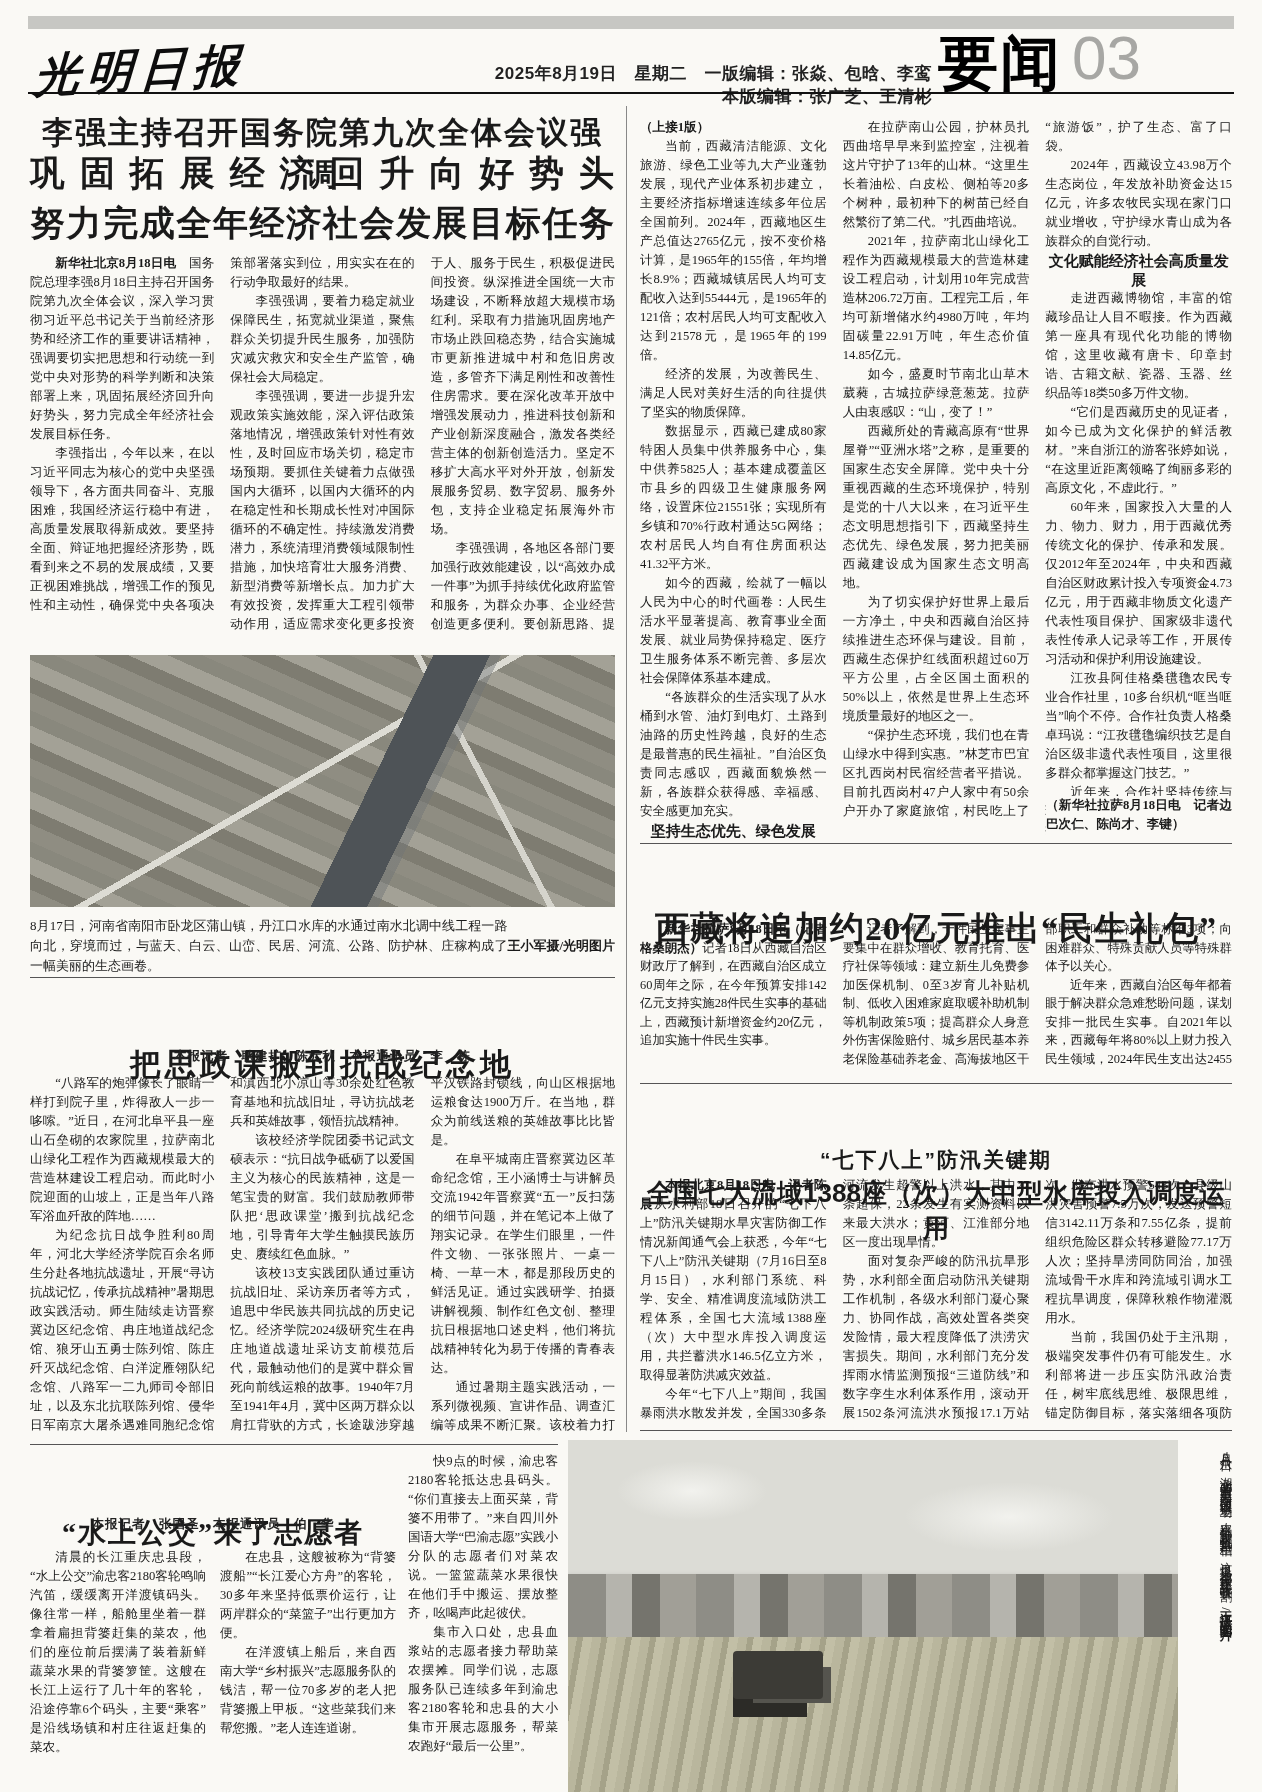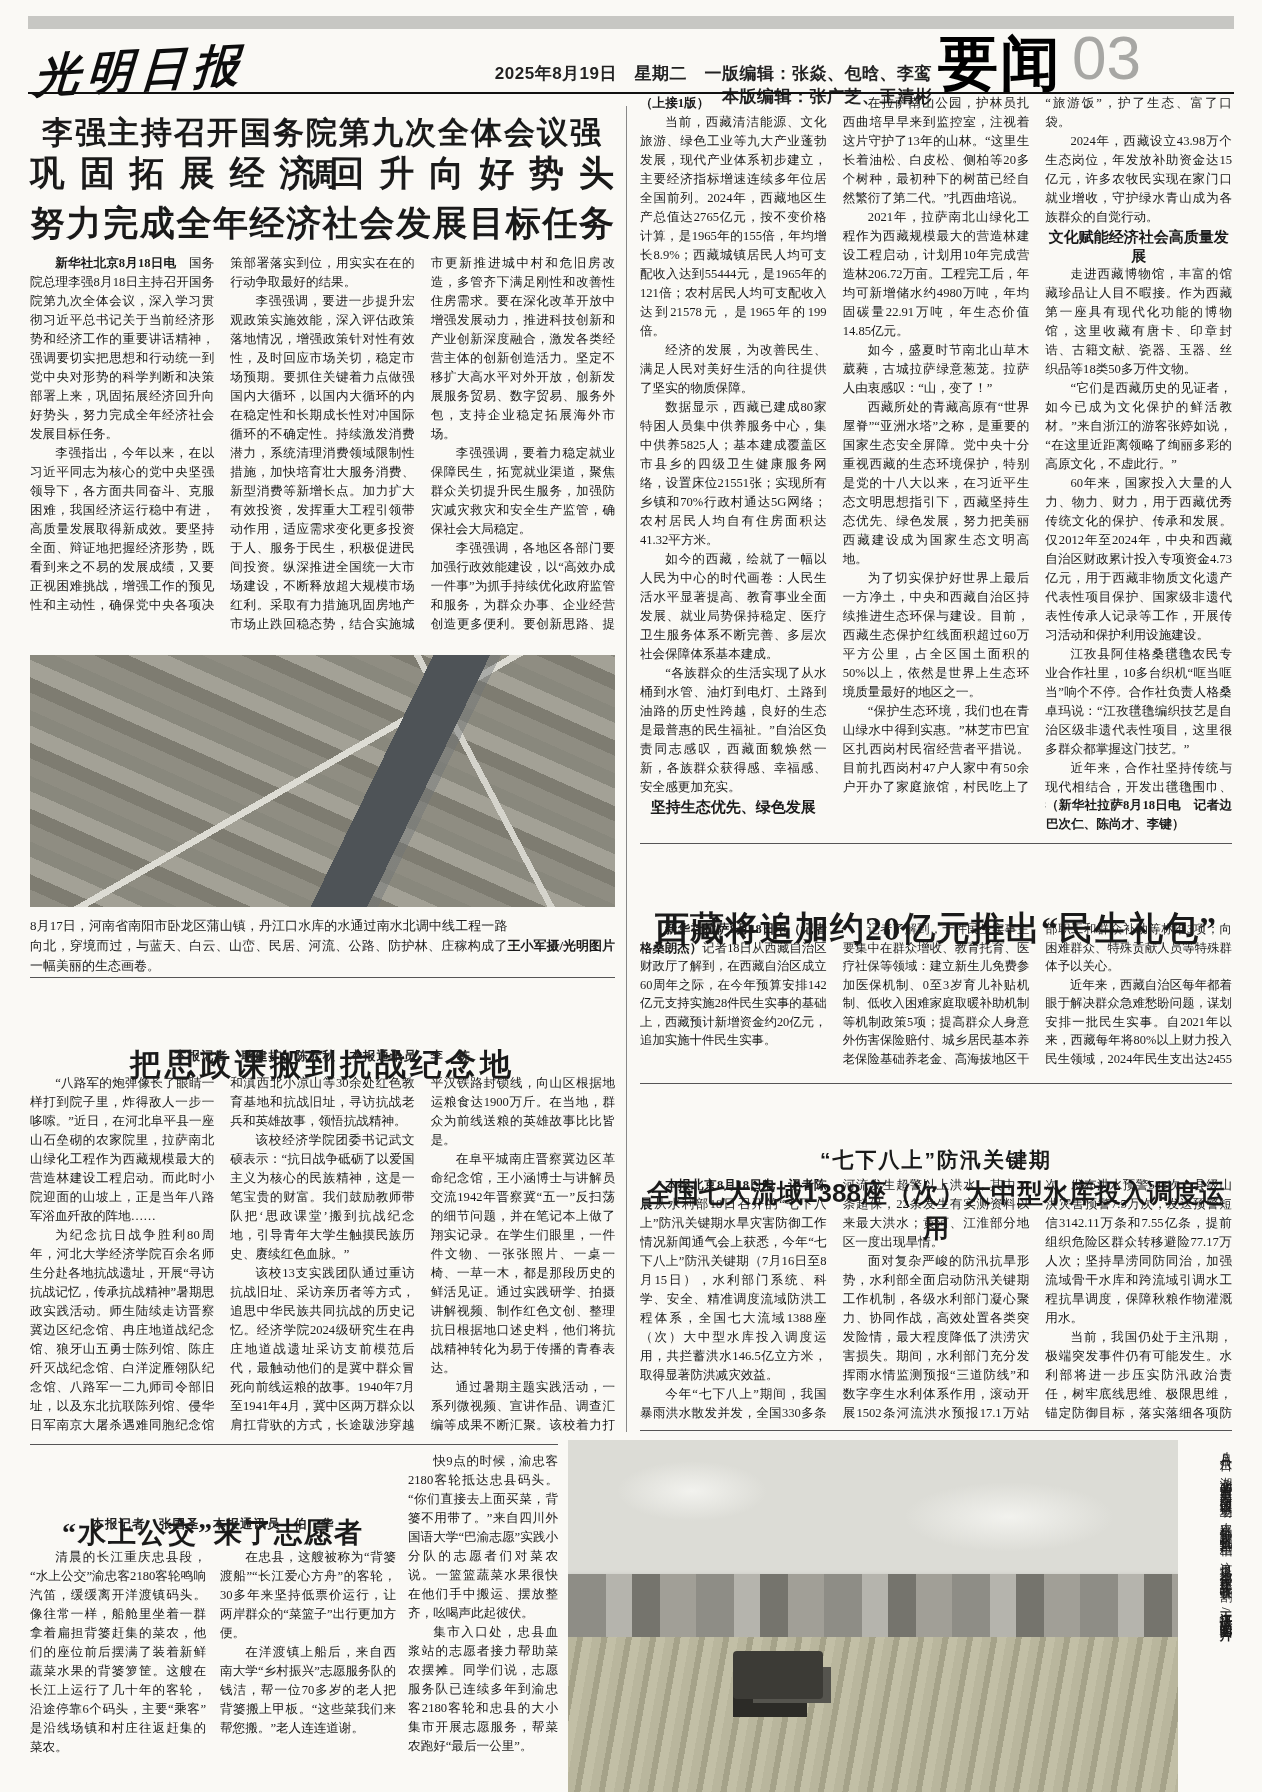--- a/index.html
+++ b/index.html
@@ -68,22 +68,22 @@
   <div class="abs rule-h" style="left:28px;top:92px;width:1206px;"></div>
 
   <div class="abs rule-v" style="left:626px;top:106px;height:1326px;"></div>
 
   <div class="abs kicker" style="left:30px;top:112px;width:585px;">李强主持召开国务院第九次全体会议强调</div>
   <div class="abs headline-big" style="left:30px;top:150px;width:585px;">巩固拓展经济回升向好势头</div>
   <div class="abs headline-big" style="left:30px;top:200px;width:585px;">努力完成全年经济社会发展目标任务</div>
   <div class="abs body-text col3" style="left:30px;top:254px;width:585px;height:394px;">
     <p><b>新华社北京8月18日电</b><span>　国务院总理李强8月18日主持召开国务院第九次全体会议，深入学习贯彻习近平总书记关于当前经济形势和经济工作的重要讲话精神，强调要切实把思想和行动统一到党中央对形势的科学判断和决策部署上来，巩固拓展经济回升向好势头，努力完成全年经济社会发展目标任务。</span></p>
     <p>李强指出，今年以来，在以习近平同志为核心的党中央坚强领导下，各方面共同奋斗、克服困难，我国经济运行稳中有进，高质量发展取得新成效。要坚持全面、辩证地把握经济形势，既看到来之不易的发展成绩，又要正视困难挑战，增强工作的预见性和主动性，确保党中央各项决策部署落实到位，用实实在在的行动争取最好的结果。</p>
+    <p>李强强调，要着力稳定就业保障民生，拓宽就业渠道，聚焦群众关切提升民生服务，加强防灾减灾救灾和安全生产监管，确保社会大局稳定。</p>
     <p>李强强调，要进一步提升宏观政策实施效能，深入评估政策落地情况，增强政策针对性有效性，及时回应市场关切，稳定市场预期。要抓住关键着力点做强国内大循环，以国内大循环的内在稳定性和长期成长性对冲国际循环的不确定性。持续激发消费潜力，系统清理消费领域限制性措施，加快培育壮大服务消费、新型消费等新增长点。加力扩大有效投资，发挥重大工程引领带动作用，适应需求变化更多投资于人、服务于民生，积极促进民间投资。纵深推进全国统一大市场建设，不断释放超大规模市场红利。采取有力措施巩固房地产市场止跌回稳态势，结合实施城市更新推进城中村和危旧房改造，多管齐下满足刚性和改善性住房需求。要在深化改革开放中增强发展动力，推进科技创新和产业创新深度融合，激发各类经营主体的创新创造活力。坚定不移扩大高水平对外开放，创新发展服务贸易、数字贸易、服务外包，支持企业稳定拓展海外市场。</p>
-    <p>李强强调，要着力稳定就业保障民生，拓宽就业渠道，聚焦群众关切提升民生服务，加强防灾减灾救灾和安全生产监管，确保社会大局稳定。</p>
     <p>李强强调，各地区各部门要加强行政效能建设，以“高效办成一件事”为抓手持续优化政府监管和服务，为群众办事、企业经营创造更多便利。要创新思路、提升本领，增强把握新情况、解决新问题的能力。最重要的是，扎扎实实下苦功夫，全面提升政府工作的整体水平。</p>
 
   </div>
 
   <div class="abs photo1" style="left:30px;top:655px;width:585px;height:252px;"></div>
   <div class="abs caption" style="left:30px;top:916px;width:585px;height:50px;">
     <span class="credit" style="margin-top:20px;">王小军摄/光明图片</span>
     <span>8月17日，河南省南阳市卧龙区蒲山镇，丹江口水库的水通过南水北调中线工程一路向北，穿境而过，与蓝天、白云、山峦、民居、河流、公路、防护林、庄稼构成了一幅美丽的生态画卷。</span>
   </div>
 
@@ -109,21 +109,21 @@
       <p>清晨的长江重庆忠县段，“水上公交”渝忠客2180客轮鸣响汽笛，缓缓离开洋渡镇码头。像往常一样，船舱里坐着一群拿着扁担背篓赶集的菜农，他们的座位前后摆满了装着新鲜蔬菜水果的背篓箩筐。这艘在长江上运行了几十年的客轮，沿途停靠6个码头，主要“乘客”是沿线场镇和村庄往返赶集的菜农。</p>
       <p>在忠县，这艘被称为“背篓渡船”“长江爱心方舟”的客轮，30多年来坚持低票价运行，让两岸群众的“菜篮子”出行更加方便。</p>
       <p>在洋渡镇上船后，来自西南大学“乡村振兴”志愿服务队的钱洁，帮一位70多岁的老人把背篓搬上甲板。“这些菜我们来帮您搬。”老人连连道谢。</p>
     </div>
     <div class="body-text abs" style="left:378px;top:0;width:150px;height:340px;">
       <p>快9点的时候，渝忠客2180客轮抵达忠县码头。“你们直接去上面买菜，背篓不用带了。”来自四川外国语大学“巴渝志愿”实践小分队的志愿者们对菜农说。一篮篮蔬菜水果很快在他们手中搬运、摆放整齐，吆喝声此起彼伏。</p>
       <p>集市入口处，忠县血浆站的志愿者接力帮助菜农摆摊。同学们说，志愿服务队已连续多年到渝忠客2180客轮和忠县的大小集市开展志愿服务，帮菜农跑好“最后一公里”。</p>
     </div>
   </div>
 
-  <div class="abs body-text col3" style="left:640px;top:94px;width:592px;height:730px;">
+  <div class="abs body-text col3" style="left:640px;top:118px;width:592px;height:730px;">
     <p class="contnote">（上接1版）</p>
     <p>当前，西藏清洁能源、文化旅游、绿色工业等九大产业蓬勃发展，现代产业体系初步建立，主要经济指标增速连续多年位居全国前列。2024年，西藏地区生产总值达2765亿元，按不变价格计算，是1965年的155倍，年均增长8.9%；西藏城镇居民人均可支配收入达到55444元，是1965年的121倍；农村居民人均可支配收入达到21578元，是1965年的199倍。</p>
     <p>经济的发展，为改善民生、满足人民对美好生活的向往提供了坚实的物质保障。</p>
     <p>数据显示，西藏已建成80家特困人员集中供养服务中心，集中供养5825人；基本建成覆盖区市县乡的四级卫生健康服务网络，设置床位21551张；实现所有乡镇和70%行政村通达5G网络；农村居民人均自有住房面积达41.32平方米。</p>
     <p>如今的西藏，绘就了一幅以人民为中心的时代画卷：人民生活水平显著提高、教育事业全面发展、就业局势保持稳定、医疗卫生服务体系不断完善、多层次社会保障体系基本建成。</p>
     <p>“各族群众的生活实现了从水桶到水管、油灯到电灯、土路到油路的历史性跨越，良好的生态是最普惠的民生福祉。”自治区负责同志感叹，西藏面貌焕然一新，各族群众获得感、幸福感、安全感更加充实。</p>
     <p class="subhead">坚持生态优先、绿色发展</p>
     <p>在拉萨南山公园，护林员扎西曲培早早来到监控室，注视着这片守护了13年的山林。“这里生长着油松、白皮松、侧柏等20多个树种，最初种下的树苗已经自然繁衍了第二代。”扎西曲培说。</p>
     <p>2021年，拉萨南北山绿化工程作为西藏规模最大的营造林建设工程启动，计划用10年完成营造林206.72万亩。工程完工后，年均可新增储水约4980万吨，年均固碳量22.91万吨，年生态价值14.85亿元。</p>
     <p>如今，盛夏时节南北山草木葳蕤，古城拉萨绿意葱茏。拉萨人由衷感叹：“山，变了！”</p>

